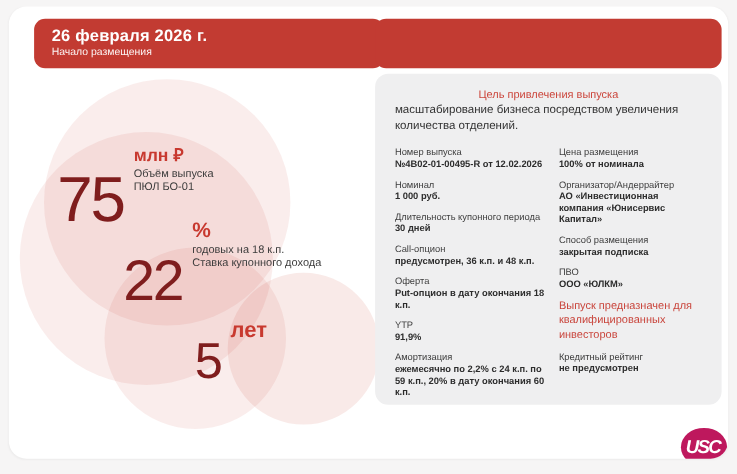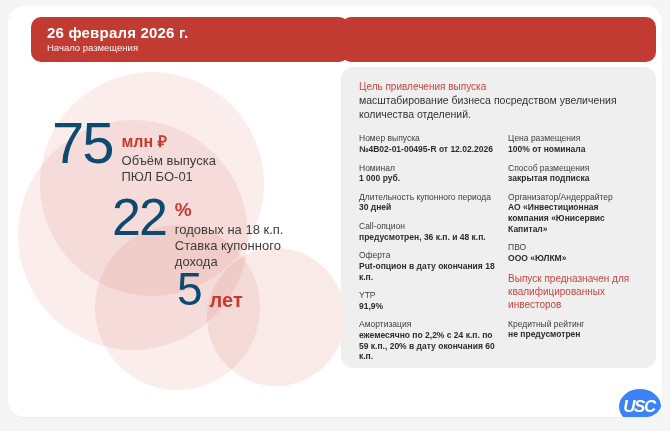--- a/index.html
+++ b/index.html
@@ -29,57 +29,57 @@
     color:#ffffff; padding:7px 16px;
   }
   .banner-left  { left:7px;  width:318px;margin-left:16px; }
   .banner-right { left:333px; width:315px; }
   .banner .date { font-size:15px; font-weight:bold; letter-spacing:0.2px; }
   .banner .sub  { font-size:9.5px; margin-top:1px; opacity:0.95; }
 
   
   .stat { position:absolute; display:flex; }
   .stat .num {
-    color:#0c4a6e; line-height:0.92; letter-spacing:-2px; font-weight:normal;
+    color:#7f1d1d; line-height:0.92; letter-spacing:-2px; font-weight:normal;margin-top:39px;
   }
   .stat .side { margin-left:9px; }
   .stat .unit { color:#c8392f; font-weight:bold; line-height:1.05; }
-  .stat .cap  { color:#3c3c3c; font-size:13px; line-height:1.25; }
+  .stat .cap  { color:#3c3c3c; font-size:10px; line-height:1.25; }
   .stat-75 { left:44px;  top:110px; }
   .stat-75 .num  { font-size:58px; }
   .stat-75 .side { padding-top:18px; width:116px; }
   .stat-75 .unit { font-size:16px; margin-bottom:2px; }
   .stat-25 { left:104px; top:188px; }
   .stat-25 .num  { font-size:52px; }
   .stat-25 .side { padding-top:6px; width:118px; }
   .stat-25 .unit { font-size:19px; margin-bottom:2px; }
   .stat-5  { left:169px; top:262px; }
   .stat-5 .num   { font-size:46px; }
   .stat-5 .side  { padding-top:22px; width:110px; }
   .stat-5 .unit  { font-size:20px; margin-bottom:1px; }
 
   
   .card {
     position:absolute; left:333px; top:61px; width:315px; height:301px;
     background:#efeff0; border-radius:12px; padding:13px 18px 12px 18px;
   }
-  .card-heading { color:#cb453b; font-size:10px; line-height:1.3; }
+  .card-heading { color:#cb453b; font-size:10px; line-height:1.3;text-align:center; }
   .card-desc { color:#333333; font-size:10.5px; line-height:1.3; margin-top:1px; }
   .cols { display:flex; gap:6px; margin-top:12px; }
   .col  { display:flex; flex-direction:column; gap:8px; }
   .col-left  { width:152px; }
   .col-right { width:138px; }
   .pair .label { font-size:8.5px; color:#3e3e3e; line-height:1.25; }
   .pair .value { font-size:8.5px; color:#2d2d2d; font-weight:bold; line-height:1.25; }
   .highlight   { font-size:10px; color:#c9453c; font-weight:normal; line-height:1.3; }
 
   
   .logo {
     position:absolute; left:611px; top:383px; width:42px; height:35px;
-    background:#3b82f6; border-radius:50%;
+    background:#be185d; border-radius:50%;
     display:flex; align-items:center; justify-content:center;
   }
   .logo span {
     color:#ffffff; font-weight:bold; font-style:italic;
     font-size:17px; letter-spacing:-1.5px; padding-right:2px;
   }
 </style>
 </head>
 <body>
 
@@ -157,26 +157,26 @@
             <div class="value">ежемесячно по 2,2% с 24 к.п. по 59 к.п., 20% в дату окончания 60 к.п.</div>
           </div>
         </div>
 
         <div class="col col-right">
           <div class="pair">
             <div class="label">Цена размещения</div>
             <div class="value">100% от номинала</div>
           </div>
           <div class="pair">
+            <div class="label">Организатор/Андеррайтер</div>
+            <div class="value">АО «Инвестиционная компания «Юнисервис Капитал»</div>
+          </div>
+          <div class="pair">
             <div class="label">Способ размещения</div>
             <div class="value">закрытая подписка</div>
-          </div>
-          <div class="pair">
-            <div class="label">Организатор/Андеррайтер</div>
-            <div class="value">АО «Инвестиционная компания «Юнисервис Капитал»</div>
           </div>
           <div class="pair">
             <div class="label">ПВО</div>
             <div class="value">ООО «ЮЛКМ»</div>
           </div>
           <div class="highlight">Выпуск предназначен для квалифицированных инвесторов</div>
           <div class="pair">
             <div class="label">Кредитный рейтинг</div>
             <div class="value">не предусмотрен</div>
           </div>

